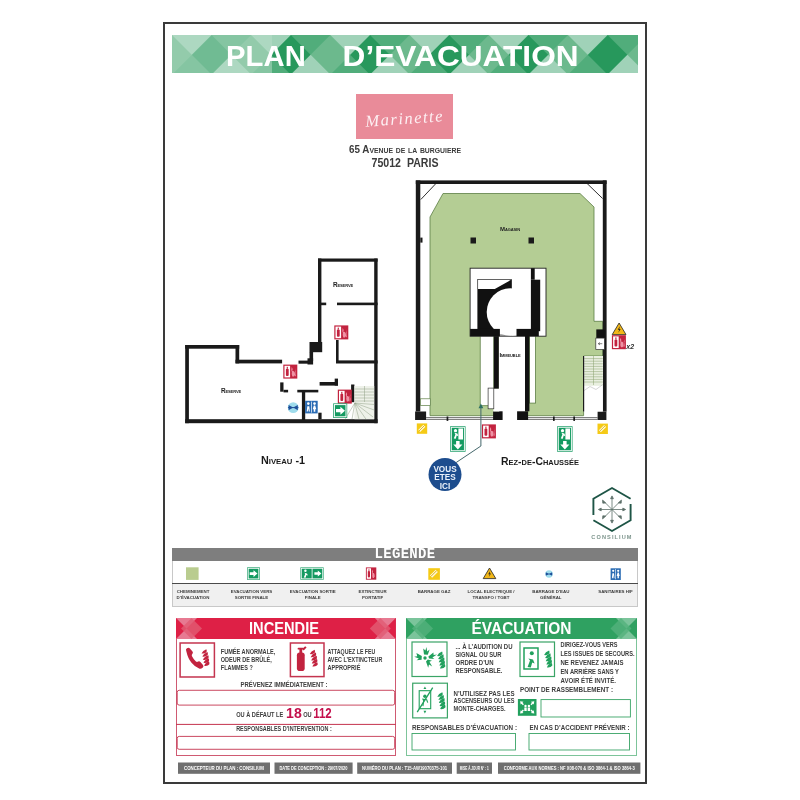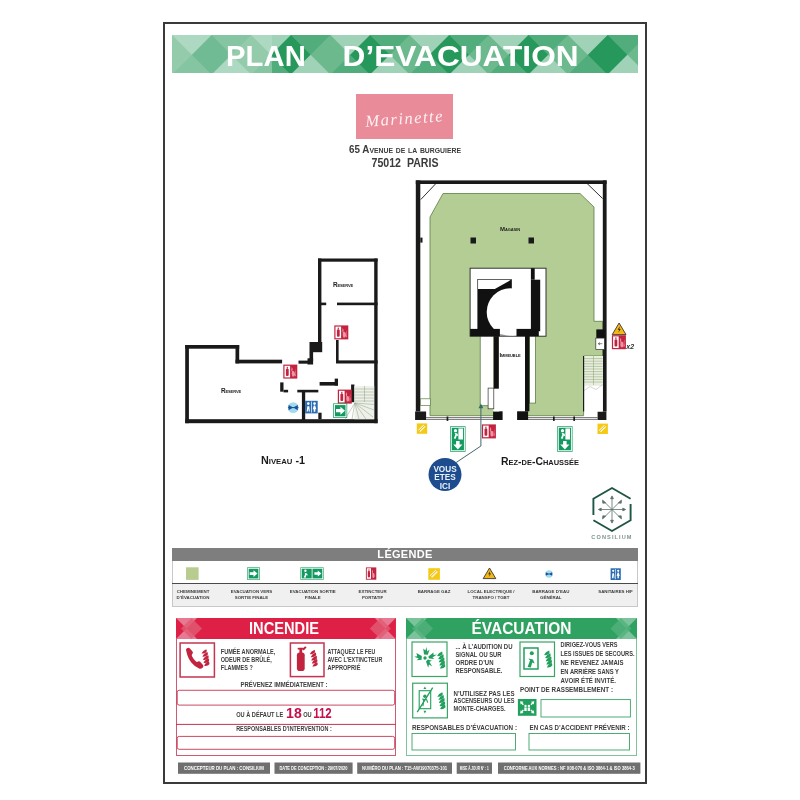--- a/index.html
+++ b/index.html
@@ -272,21 +272,21 @@
   <path d="M13.4 26.5 L16.2 25.1 L16.2 27.9 Z"></path>
   <path d="M40.6 26.5 L37.8 25.1 L37.8 27.9 Z"></path>
   <path d="M17.6 17.1 L17.8 20.2 L20.6 19.9 Z"></path>
   <path d="M36.4 35.9 L36.2 32.8 L33.4 33.1 Z"></path>
   <path d="M36.4 17.1 L33.4 19.9 L36.2 20.2 Z"></path>
   <path d="M17.6 35.9 L20.6 33.1 L17.8 32.8 Z"></path>
 </g>
 <text x="27" y="55.5" text-anchor="middle" font-size="5.6" font-weight="bold" fill="#7d958c" letter-spacing="1.1">CONSILIUM</text>
 </svg>
 
-<div class="abs" style="left:172px;top:548px;width:466px;height:13px;background:#7e7e7e;color:#fff;font-weight:bold;font-size:11px;text-align:center;line-height:13.5px;letter-spacing:0.3px;">LÉGENDE</div>
+<div class="abs" style="left:172px;top:548px;width:466px;height:13px;background:#7e7e7e;color:#fff;font-weight:bold;font-size:14px;text-align:center;line-height:13.5px;letter-spacing:0.3px;font-family:Liberation Mono, monospace;">LÉGENDE</div>
 
 <div class="abs" style="left:172px;top:561px;width:466px;height:46px;background:#ffffff;border:1px solid #c8c8c8;border-top:none;"></div>
 
 <div class="abs" style="left:173px;top:584px;width:464px;height:22px;background:#f0f0f0;"></div>
 
 <div class="abs" style="left:172px;top:583px;width:466px;height:1px;background:#4a4a4a;"></div>
 
 <svg class="abs" style="left:172px;top:561px;" width="466" height="46" viewBox="0 0 466 46">
 <defs>
 <g id="lext">

